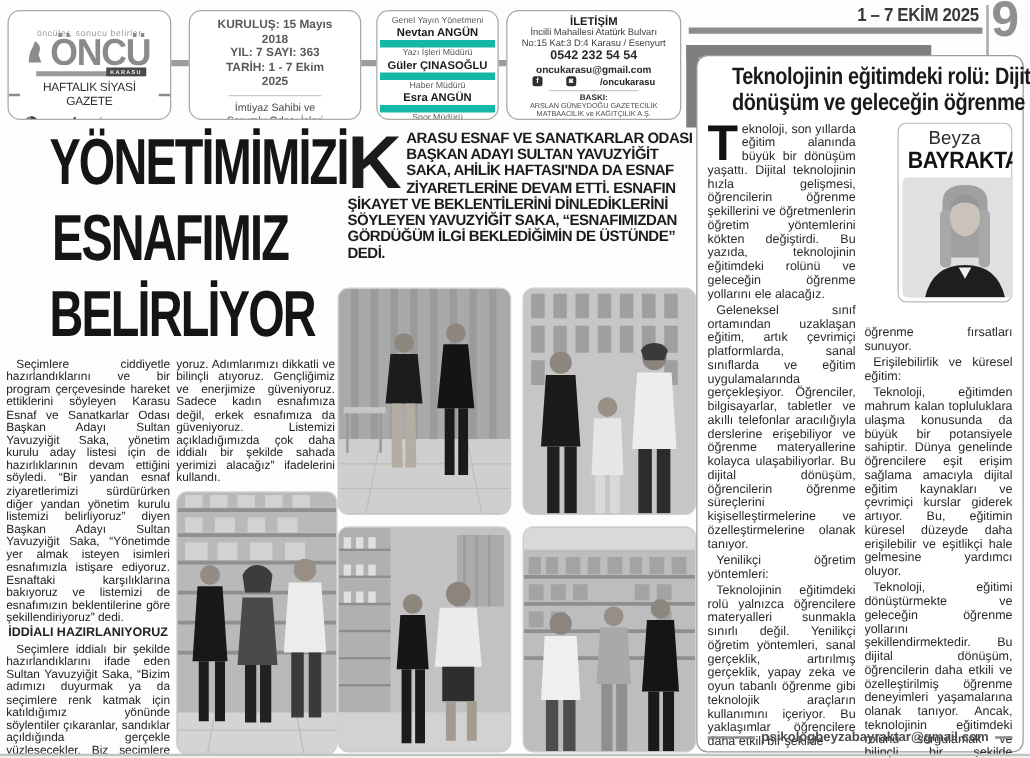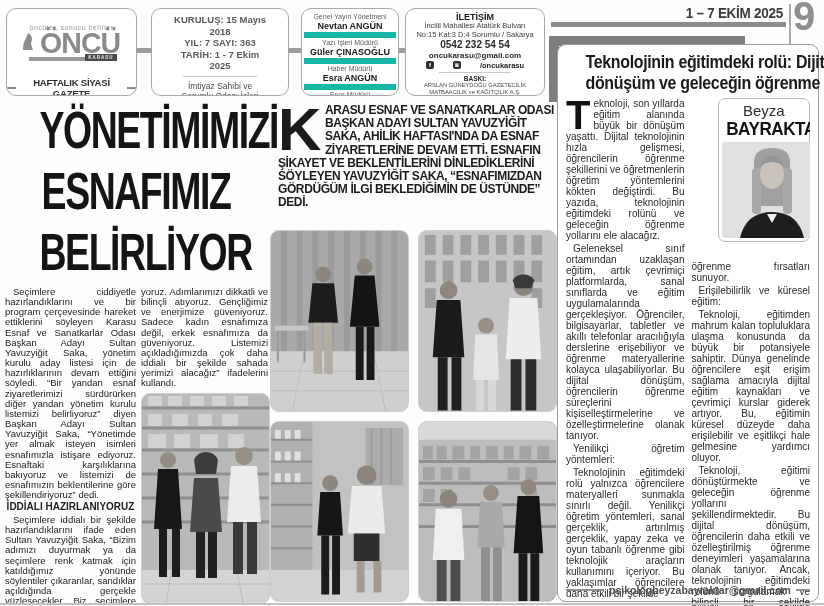--- a/index.html
+++ b/index.html
@@ -8,22 +8,22 @@
   
   .hbox{position:absolute;top:8px;background:#fff;border:1.5px solid #a8a8a8;border-radius:10px;
         box-sizing:border-box;overflow:hidden;text-align:center;}
   #box-logo{left:6px;width:131px;height:88px;padding-top:14px;}
   .tagline{font-size:7px;color:#9a9a9a;letter-spacing:.5px;margin-top:1px;}
   .logo-row{display:flex;align-items:center;justify-content:center;gap:2px;margin-top:-2px;}
   .logo-text{font-size:30px;font-weight:900;color:#8a8a8a;letter-spacing:-1px;line-height:28px;transform:scaleX(.95);}
   .logo-underbar{width:86px;height:4px;background:#9a9a9a;margin:0 auto;position:relative;}
   .logo-chip{position:absolute;right:-2px;top:-3px;background:#4a4a4a;color:#eee;font-size:4.5px;
              font-weight:700;padding:1px 3px;letter-spacing:1px;}
-  .gazete{display:flex;align-items:center;justify-content:center;gap:4px;margin-top:16px;
-          font-size:9.5px;font-weight:700;color:#2e2e2e;letter-spacing:-.2px;}
+  .gazete{display:flex;align-items:center;justify-content:center;gap:4px;margin-top:4px;
+          font-size:9.5px;font-weight:400;color:#2e2e2e;letter-spacing:-.2px;}
   .gazete::before,.gazete::after{content:"";width:10px;height:2px;background:#8a8a8a;}
   .medya-row{display:flex;align-items:center;justify-content:center;gap:3px;margin-top:4px;}
   .globe{width:12px;height:12px;border-radius:50%;
          background:conic-gradient(#2e2e2e 0 22%,#6a6a6a 22% 43%,#2e2e2e 43% 70%,#777 70%);}
   .medya-b{font-size:14px;font-weight:800;color:#2b2b2b;letter-spacing:-.5px;}
   .medya-l{font-size:14px;font-weight:300;color:#9a9a9a;letter-spacing:.5px;}
   #box-info{left:151px;width:138px;height:88px;padding:5px 19px;}
   .info-l{font-size:9.5px;color:#5a5a5a;font-weight:600;line-height:1.22;}
   .hdiv{height:1px;background:#c9c9c9;margin:4px 12px;}
   .owner-role{font-size:8.5px;color:#4a4a4a;line-height:1.2;}
@@ -141,21 +141,21 @@
     </div>
     <div class="staff-item">
       <div class="staff-role">Spor Müdürü</div>
       <div class="staff-name">Ramazan MARMARA</div>
     </div>
   </div>
 
   <div class="hbox" id="box-contact">
     <div class="contact-title">İLETİŞİM</div>
     <div class="contact-l">İncilli Mahallesi Atatürk Bulvarı</div>
-    <div class="contact-l">No:15 Kat:3 D:4 Sorumlu / Sakarya</div>
+    <div class="contact-l">No:15 Kat:3 D:4 Karasu / Esenyurt</div>
     <div class="contact-phone">0542 232 54 54</div>
     <div class="contact-email">oncukarasu@gmail.com</div>
     <div class="social-row">
       <span class="soc-ic">f</span>
       <span class="soc-ic">◙</span>
       <span>/oncukarasu</span>
     </div>
     <div class="hdiv" style="margin:2px 30px;"></div>
     <div class="baski-t">BASKI:</div>
     <div class="baski-l">ARSLAN GÜNEYDOĞU GAZETECİLİK</div>

